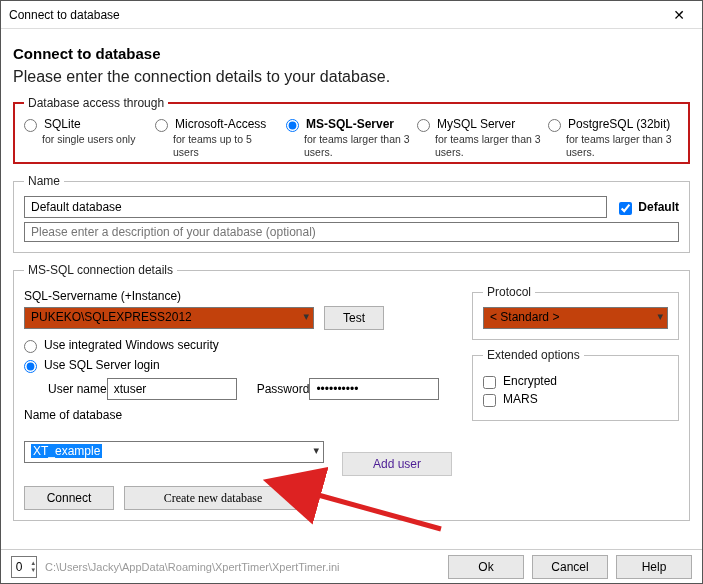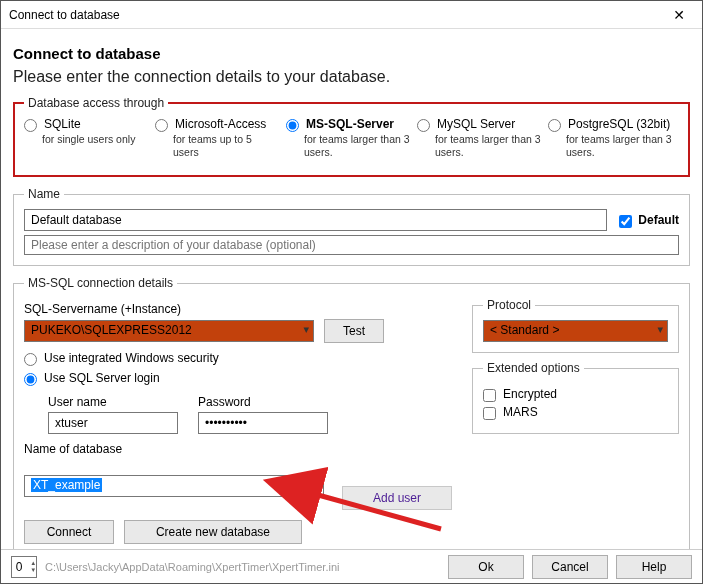--- a/index.html
+++ b/index.html
@@ -26,21 +26,21 @@
   .close-x { font-size: 14px; width:30px; text-align:center; cursor: default; }
   .content { padding: 8px 12px 0 12px; }
   h1 { font-size: 15px; font-weight: bold; margin: 8px 0 6px 0; }
   .subtitle { font-size: 16px; margin-bottom: 10px; color:#222; }
   fieldset {
     border: 1px solid #bfbfbf;
     margin: 0 0 10px 0;
     padding: 8px 10px 10px 10px;
     position: relative;
   }
-  fieldset.highlight { border: 2px solid #c01818; padding: 7px 9px 16px 9px; }
+  fieldset.highlight { border: 2px solid #c01818; padding: 7px 9px 3px 9px; }
   legend { font-size: 12px; padding: 0 4px; color:#222; }
   .db-options { display: flex; gap: 0; }
   .db-col { flex: 1 1 0; padding-right: 6px; }
   .radio-row { display: flex; align-items: center; gap: 4px; white-space: nowrap; }
   .radio-row label { cursor: default; }
   .db-desc { font-size: 10.5px; color:#333; margin: 2px 0 0 18px; line-height: 1.25; }
   input[type="radio"], input[type="checkbox"] { margin: 0 3px 0 0; transform: translateY(1px); }
   .name-row { display: flex; align-items: center; gap: 6px; margin-bottom: 4px;}
   .name-input {
     flex: 1 1 auto; height: 22px; border: 1px solid #777; padding: 2px 6px; font-size: 12px;
@@ -61,25 +61,25 @@
   }
   .combo::after {
     content: "▾"; position: absolute; right: 4px; top: 2px; font-size: 11px; color:#333;
   }
   .combo.wide { width: 290px; }
   .btn {
     height: 24px; border: 1px solid #adadad; background: #e9e9e9;
     font-size: 12px; padding: 0 14px; cursor: default;
   }
   .btn.small { padding: 0 18px; }
-  .btn.wide { width: 178px; }
+  .btn.wide { width: 178px; font-family: Liberation Serif, serif; }
   .btn.disabled { color:#4c1d95; background:#e9e9e9; border-color:#c8c8c8;margin-top:24px;}
   .login-block { margin-top: 6px; }
   .cred-row { display:flex; gap: 20px; margin: 6px 0 0 24px; }
-  .cred-col { display:flex; flex-direction:column; }
+  .cred-col { display:flex; flex-direction:row; }
   .text-input { width: 130px; height: 22px; border:1px solid #777; padding: 2px 6px; font-size:12px; }
   .ext-box fieldset { margin-bottom: 8px; }
   .chk-line { display:flex; align-items:center; gap:4px; margin: 4px 0; }
   .dbname-label { margin-top: 8px; display:block; }
   .dbname-combo { width: 300px; background: #fff; }
   .dbname-combo .sel { background: #0a84ff; color:#fff; padding: 0 2px; display:inline-block;}
   .row-gap { display:flex; align-items:center; gap: 18px; margin-top: 6px; }
   .bottom-btns { display:flex; gap: 10px; margin-top: 10px; }
   .footer {
     position: absolute; left:0; right:0; bottom:0; height: 34px;

